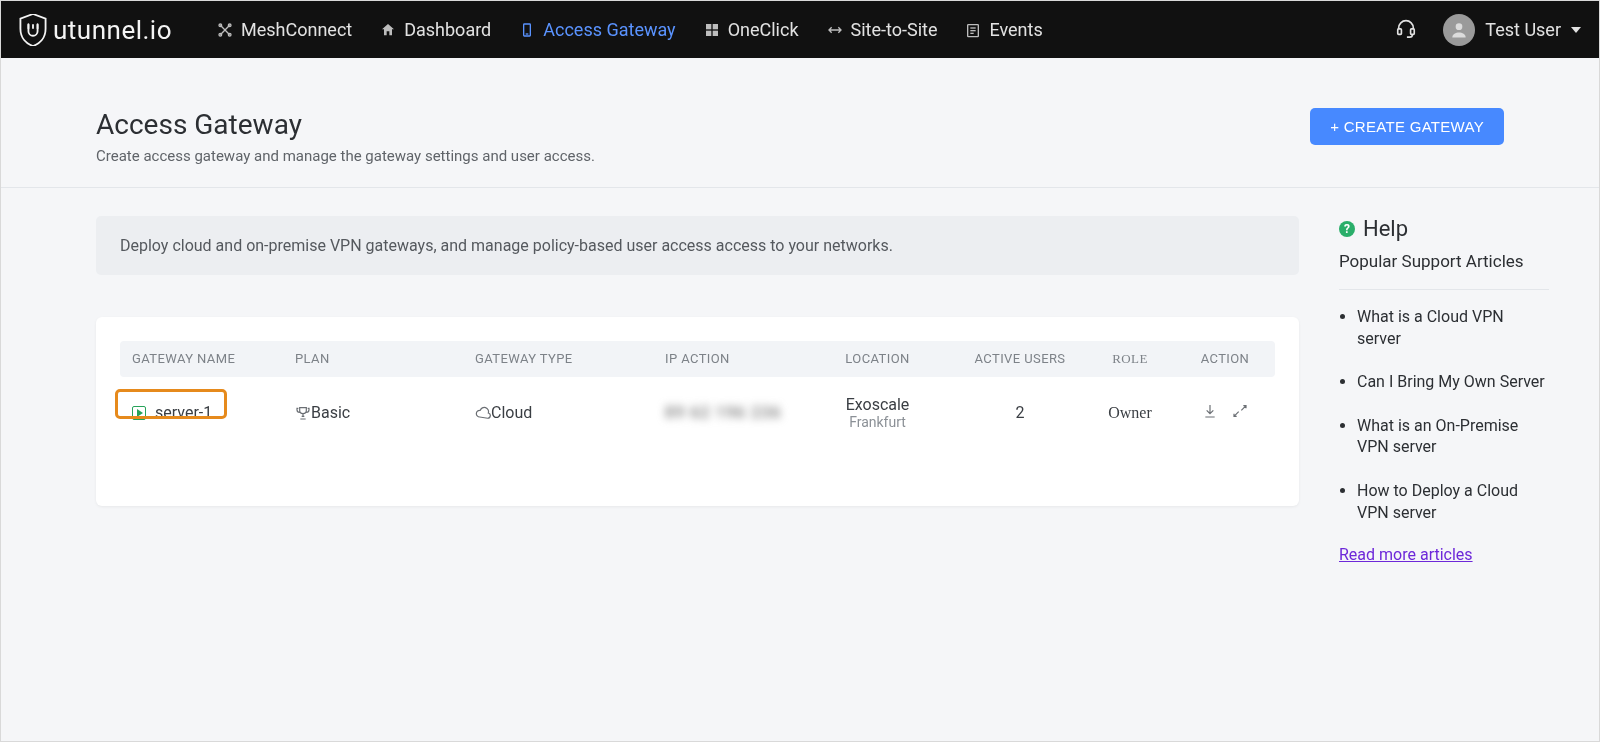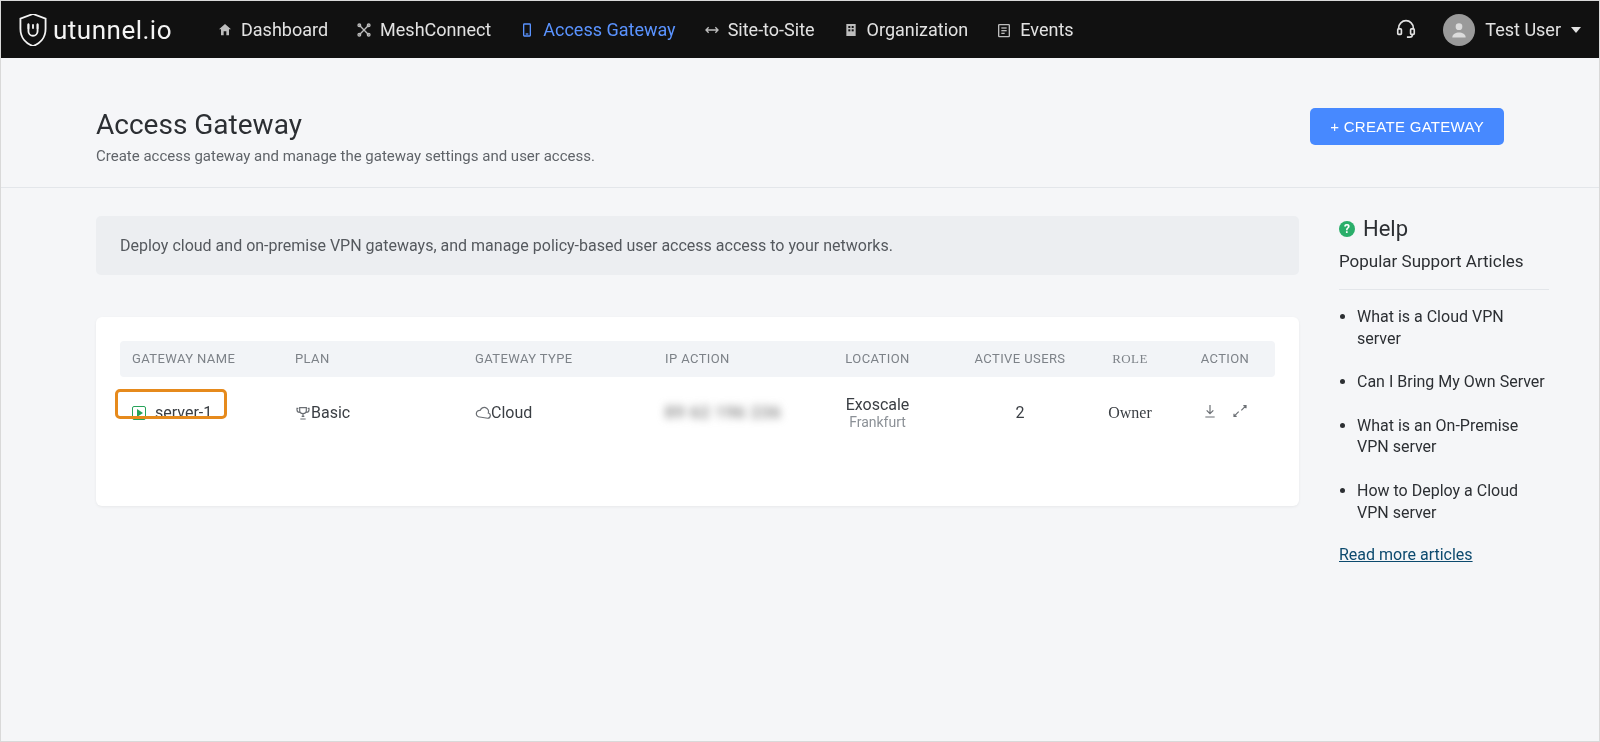--- a/index.html
+++ b/index.html
@@ -204,21 +204,21 @@
     background:#2aae6a; color:#fff; font-size:12px; font-weight:700;
     display:flex; align-items:center; justify-content:center;
   }
   .help-subtitle{
     font-size:17px; color:#2c2f33; padding-bottom:18px;
     border-bottom:1px solid #e3e6ea; margin-bottom:16px;
   }
   .help-list{ list-style:disc; padding-left:18px; font-size:16px; color:#2c2f33;}
   .help-list li{ margin-bottom:22px; line-height:1.35; cursor:pointer;}
   .read-more{
-    color:#0c4a6e; text-decoration:underline; font-size:16px; cursor:pointer;
+    color:#6d28d9; text-decoration:underline; font-size:16px; cursor:pointer;
   }
 
   
   .sicon{ width:16px; height:16px; display:inline-block; }
   .row-icon{ width:16px;height:16px; color:#6b6f74;}
   .play-icon{
     width:14px;height:14px;border:1.5px solid #27a35a;
     display:flex;align-items:center;justify-content:center;border-radius:2px;
   }
   .play-icon::before{
@@ -240,66 +240,65 @@
       <line x1="8" y1="9" x2="8" y2="13" stroke="#f4f4f4" stroke-width="1.6"></line>
       <line x1="12" y1="9" x2="12" y2="13" stroke="#f4f4f4" stroke-width="1.6"></line>
       <line x1="16" y1="9" x2="16" y2="13" stroke="#f4f4f4" stroke-width="1.6"></line>
     </svg>
     <span class="logo-text">utunnel.io</span>
   </div>
 
   <div class="nav">
     <div class="nav-item">
       <span class="nicon">
-        <svg class="sicon" viewBox="0 0 24 24" fill="currentColor">
-            <path d="M12 3l9 8h-3v9h-4v-6H10v6H6v-9H3z"></path>
-          </svg>
-      </span>
-      <span>Dashboard</span>
-    </div>
-    <div class="nav-item">
-      <span class="nicon">
         <svg class="sicon" viewBox="0 0 24 24" fill="none" stroke="currentColor" stroke-width="2">
             <circle cx="5" cy="5" r="2"></circle>
             <circle cx="19" cy="5" r="2"></circle>
             <circle cx="5" cy="19" r="2"></circle>
             <circle cx="19" cy="19" r="2"></circle>
             <path d="M5 5L19 19M19 5L5 19"></path>
           </svg>
       </span>
       <span>MeshConnect</span>
     </div>
+    <div class="nav-item">
+      <span class="nicon">
+        <svg class="sicon" viewBox="0 0 24 24" fill="currentColor">
+            <path d="M12 3l9 8h-3v9h-4v-6H10v6H6v-9H3z"></path>
+          </svg>
+      </span>
+      <span>Dashboard</span>
+    </div>
     <div class="nav-item active">
       <span class="nicon">
         <svg class="sicon" viewBox="0 0 24 24" fill="none" stroke="currentColor" stroke-width="2">
             <rect x="7" y="3" width="10" height="18" rx="1"></rect>
             <line x1="10" y1="18" x2="14" y2="18"></line>
           </svg>
       </span>
       <span>Access Gateway</span>
     </div>
     <div class="nav-item">
       <span class="nicon">
+        <svg class="sicon" viewBox="0 0 24 24" fill="currentColor">
+            <rect x="3" y="3" width="8" height="8"></rect>
+            <rect x="13" y="3" width="8" height="8"></rect>
+            <rect x="3" y="13" width="8" height="8"></rect>
+            <rect x="13" y="13" width="8" height="8"></rect>
+          </svg>
+      </span>
+      <span>OneClick</span>
+    </div>
+    <div class="nav-item">
+      <span class="nicon">
         <svg class="sicon" viewBox="0 0 24 24" fill="none" stroke="currentColor" stroke-width="2">
             <path d="M7 8l-4 4 4 4M17 8l4 4-4 4M3 12h18"></path>
           </svg>
       </span>
       <span>Site-to-Site</span>
-    </div>
-    <div class="nav-item">
-      <span class="nicon">
-        <svg class="sicon" viewBox="0 0 24 24" fill="currentColor">
-            <rect x="5" y="3" width="14" height="18"></rect>
-            <rect x="8" y="6" width="3" height="3" fill="#111"></rect>
-            <rect x="13" y="6" width="3" height="3" fill="#111"></rect>
-            <rect x="8" y="11" width="3" height="3" fill="#111"></rect>
-            <rect x="13" y="11" width="3" height="3" fill="#111"></rect>
-          </svg>
-      </span>
-      <span>Organization</span>
     </div>
     <div class="nav-item">
       <span class="nicon">
         <svg class="sicon" viewBox="0 0 24 24" fill="none" stroke="currentColor" stroke-width="2">
             <rect x="4" y="4" width="16" height="18" rx="1"></rect>
             <line x1="8" y1="9" x2="16" y2="9"></line>
             <line x1="8" y1="13" x2="16" y2="13"></line>
             <line x1="8" y1="17" x2="13" y2="17"></line>
           </svg>
       </span>

